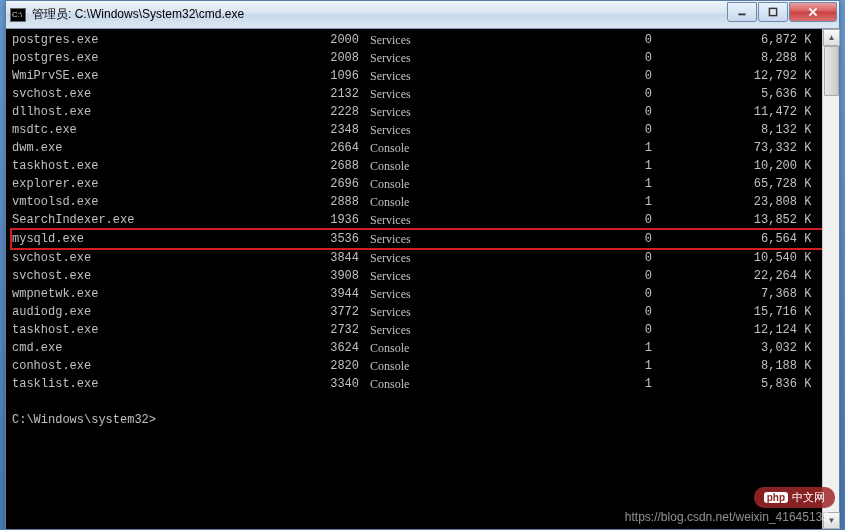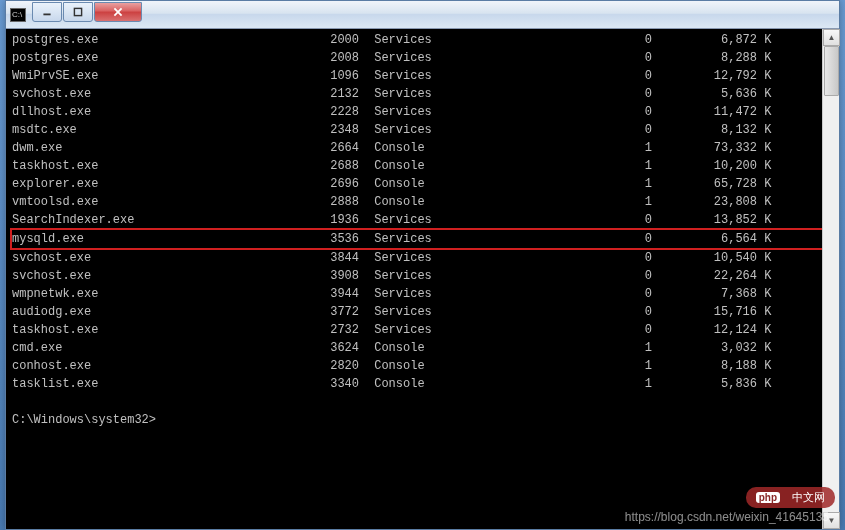--- a/index.html
+++ b/index.html
@@ -80,23 +80,23 @@
     font-family: "Consolas", "Courier New", monospace;
     font-size: 12px;
     line-height: 18px;
     padding: 2px 6px;
     white-space: pre;
     overflow: hidden;
   }
   .row { display: flex; }
   .c-name { width: 305px; }
   .c-pid  { width: 50px; text-align: right; padding-right: 8px; font-family: Liberation Mono, monospace;}
-  .c-sess { width: 140px; }
+  .c-sess { width: 140px; font-family: Liberation Serif, serif; }
   .c-sid  { width: 145px; text-align: right; }
-  .c-mem  { width: 105px; text-align: right; }
+  .c-mem  { width: 105px; text-align: right; margin-left: 40px; }
   .c-k    { width: 20px; }
   .highlight {
     border: 2px solid #d02020;
     margin: -1px -2px;
     padding: 0 0px;
   }
   .scrollbar {
     position: absolute;
     top: 28px;
     right: 0;
@@ -139,38 +139,39 @@
     position: absolute;
     bottom: 22px;
     right: 10px;
     background: rgba(160,40,40,0.85);
     color: #fff;
     font-size: 11px;
     padding: 3px 10px;
     border-radius: 10px;
     display: flex;
     align-items: center;
-    gap: 12px;
+    gap: 4px;
   }
   .php-badge .p {
     background: #fff;
     color: #8a2a2a;
     font-weight: bold;
     font-size: 10px;
     padding: 0 3px;
     border-radius: 3px;
   }
 </style>
 </head>
 <body>
 
 <div class="window">
 
   <div class="titlebar">
     <div class="cmd-icon">C:\</div>
+    <div class="title-text">管理员: C:\Windows\System32\cmd.exe</div>
     <div class="win-controls">
       <div class="win-btn">
         <svg viewBox="0 0 10 10">
             <line x1="2" y1="7" x2="8" y2="7" stroke="#333" stroke-width="1.5"></line>
           </svg>
       </div>
       <div class="win-btn">
         <svg viewBox="0 0 10 10">
             <rect x="2" y="2" width="6" height="6" fill="none" stroke="#333" stroke-width="1.2"></rect>
           </svg>

